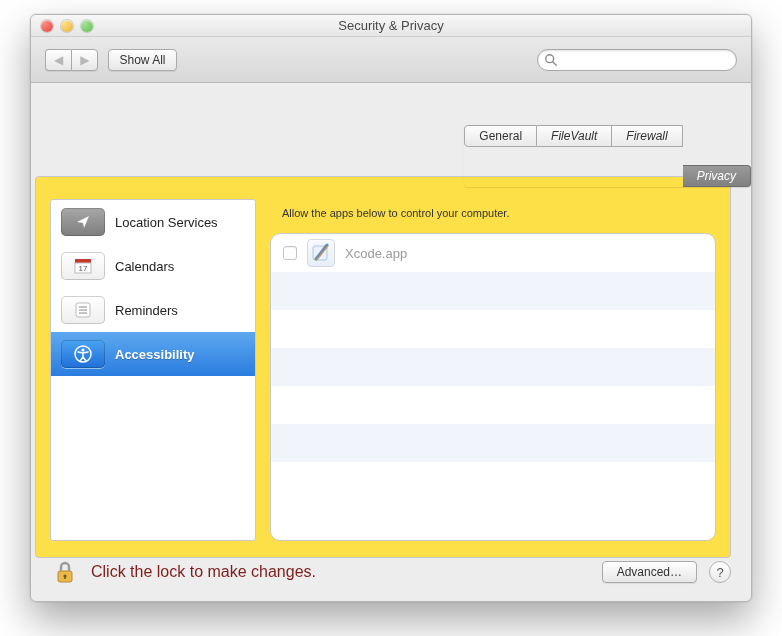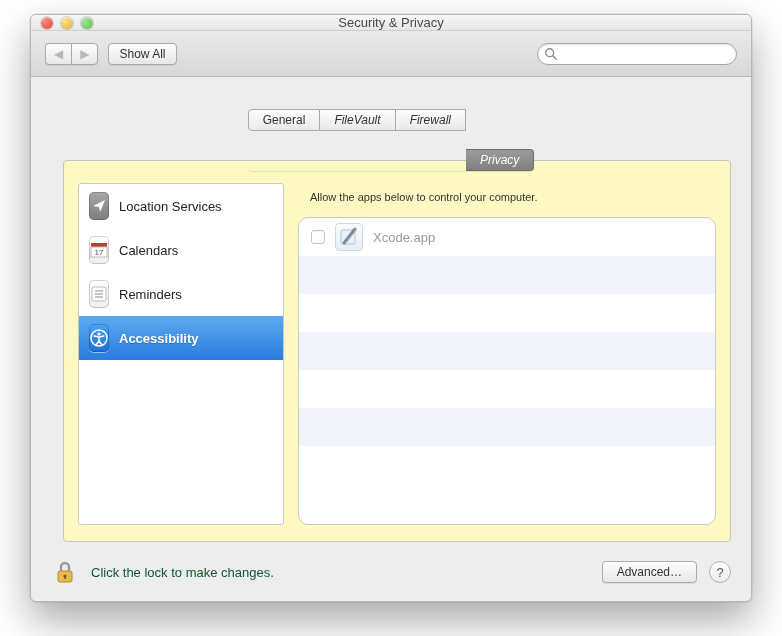--- a/index.html
+++ b/index.html
@@ -19,21 +19,21 @@
     width: 722px;
     height: 588px;
     background: #ededed;
     border: 1px solid #b6b6b6;
     border-radius: 6px;
     box-shadow: 0 18px 40px rgba(0,0,0,0.35), 0 0 0 1px rgba(0,0,0,0.05);
     overflow: hidden;
   }
   
   .titlebar {
-    height: 16px;
+    height: 22px;
     background: linear-gradient(#f7f7f7, #e6e6e6);
     border-bottom: 1px solid #cfcfcf;
     display: flex;
     align-items: center;
     position: relative;
     text-decoration: underline;
   }
   .traffic {
     display: flex;
     gap: 8px;
@@ -96,22 +96,22 @@
     padding: 0 8px 0 24px;
     background: #fff;
     font-size: 12px;
     outline: none;
     box-shadow: inset 0 1px 2px rgba(0,0,0,0.12);
   }
   .search svg { position: absolute; left: 7px; top: 4px; }
   
   .tabrow {
     display: flex;
-    justify-content: center;
-    padding-top: 32px;
+    justify-content: flex-end;
+    padding-top: 42px;
     position: relative;
     z-index: 2;
   }
   .tabs { display: inline-flex; box-shadow: 0 1px 1px rgba(0,0,0,0.1); border-radius: 4px; }
   .tab {
     height: 22px;
     padding: 0 14px;
     border: 1px solid #a9a9a9;
     background: linear-gradient(#fdfdfd, #e9e9e9);
     font-size: 12px;
@@ -125,22 +125,22 @@
   .tab:last-child { border-radius: 0 4px 4px 0; }
   .tab.active {
     background: linear-gradient(#9a9a9a, #808080);
     color: #fff;
     border-color: #6f6f6f;
     margin-top: 40px;
   }
   
   .panel {
     position: relative;
-    margin: -11px 20px 0 32px;
-    background: #fef9c3;
+    margin: -11px 20px 0 4px;
+    background: #fde047;
     border: 1px solid #c6c6c6;
     border-radius: 4px;
     min-height: 382px;
     display: flex;
     padding: 22px 14px 16px 14px;
     gap: 14px;
     z-index: 1;
   }
   
   .category-list {
@@ -159,21 +159,21 @@
     color: #222;
     cursor: default;
   }
   .category-item.selected {
     background: linear-gradient(#5ea8ef, #2a7de0);
     color: #fff;
     font-weight: 600;
     text-shadow: 0 1px 1px rgba(0,0,0,0.25);
   }
   .cat-icon {
-    width: 20px; height: 28px;
+    width: 44px; height: 28px;
     border-radius: 5px;
     display: flex; align-items: center; justify-content: center;
     box-shadow: inset 0 0 0 1px rgba(0,0,0,0.18), 0 1px 0 rgba(255,255,255,0.5);
     flex-shrink: 0;
   }
   .cat-icon.gray { background: linear-gradient(#a7a7a7, #7e7e7e); }
   .cat-icon.brown { background: linear-gradient(#e2a25f, #b97834); }
   .cat-icon.white { background: linear-gradient(#fff, #eee); }
   .cat-icon.blue { background: linear-gradient(#4aa3f3, #1f6fd6); }
   .cat-icon.orange { background: linear-gradient(#2a2a2a, #000); position: relative; }
@@ -232,21 +232,21 @@
     height: 58px;
     display: flex;
     align-items: center;
     padding: 0 20px;
     gap: 12px;
   }
   .lock {
     width: 28px; height: 28px;
     display:flex; align-items:center; justify-content:center;
   }
-  .footer-text { color: #14532d; font-size: 13px; }
+  .footer-text { color: #7f1d1d; font-size: 16px; }
   .help {
     width: 22px; height: 22px;
     border: 1px solid #b2b2b2;
     border-radius: 50%;
     background: linear-gradient(#fff,#eaeaea);
     display:flex; align-items:center; justify-content:center;
     font-size: 13px; color: #555;
     cursor: default;
   }
 </style>

